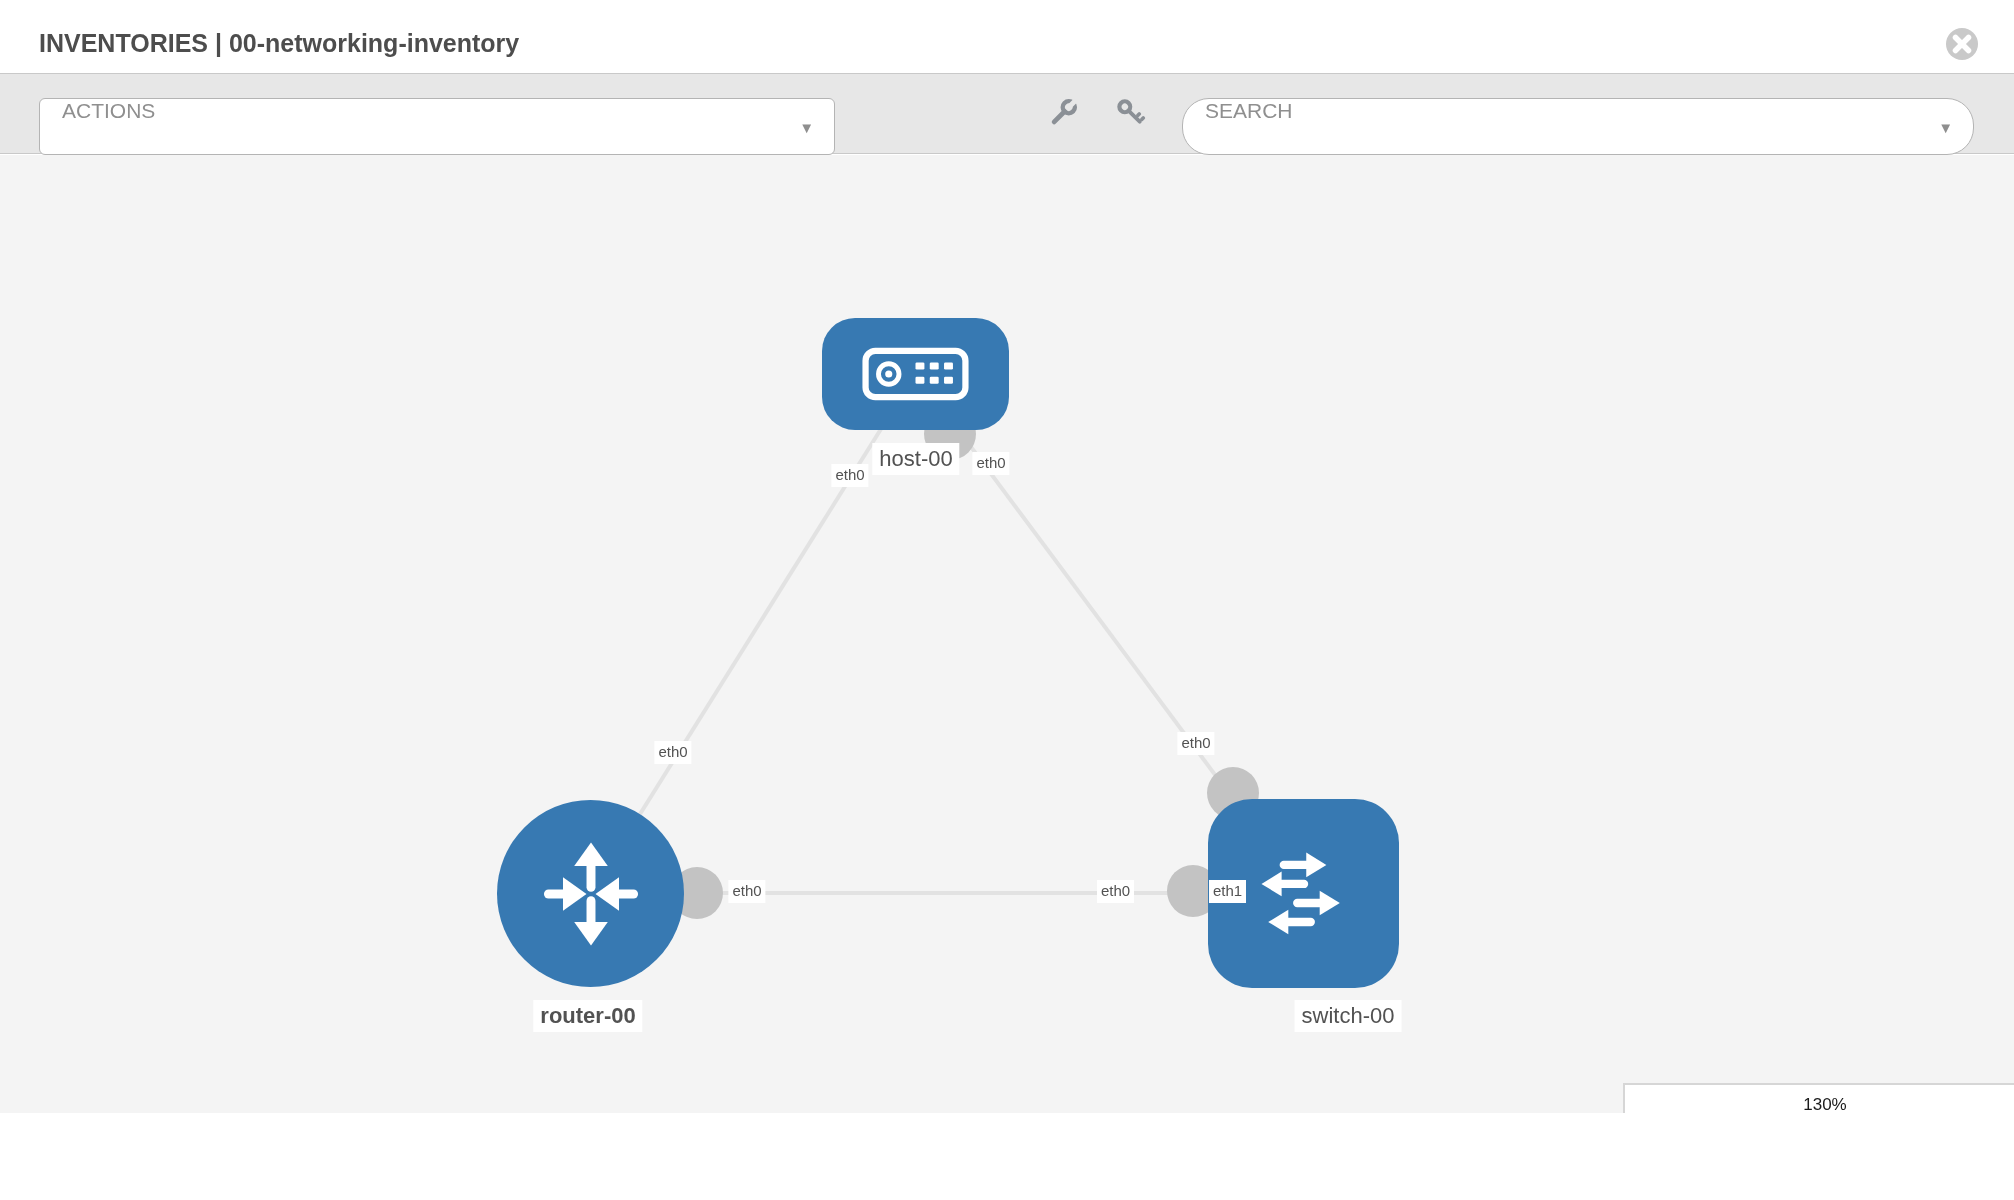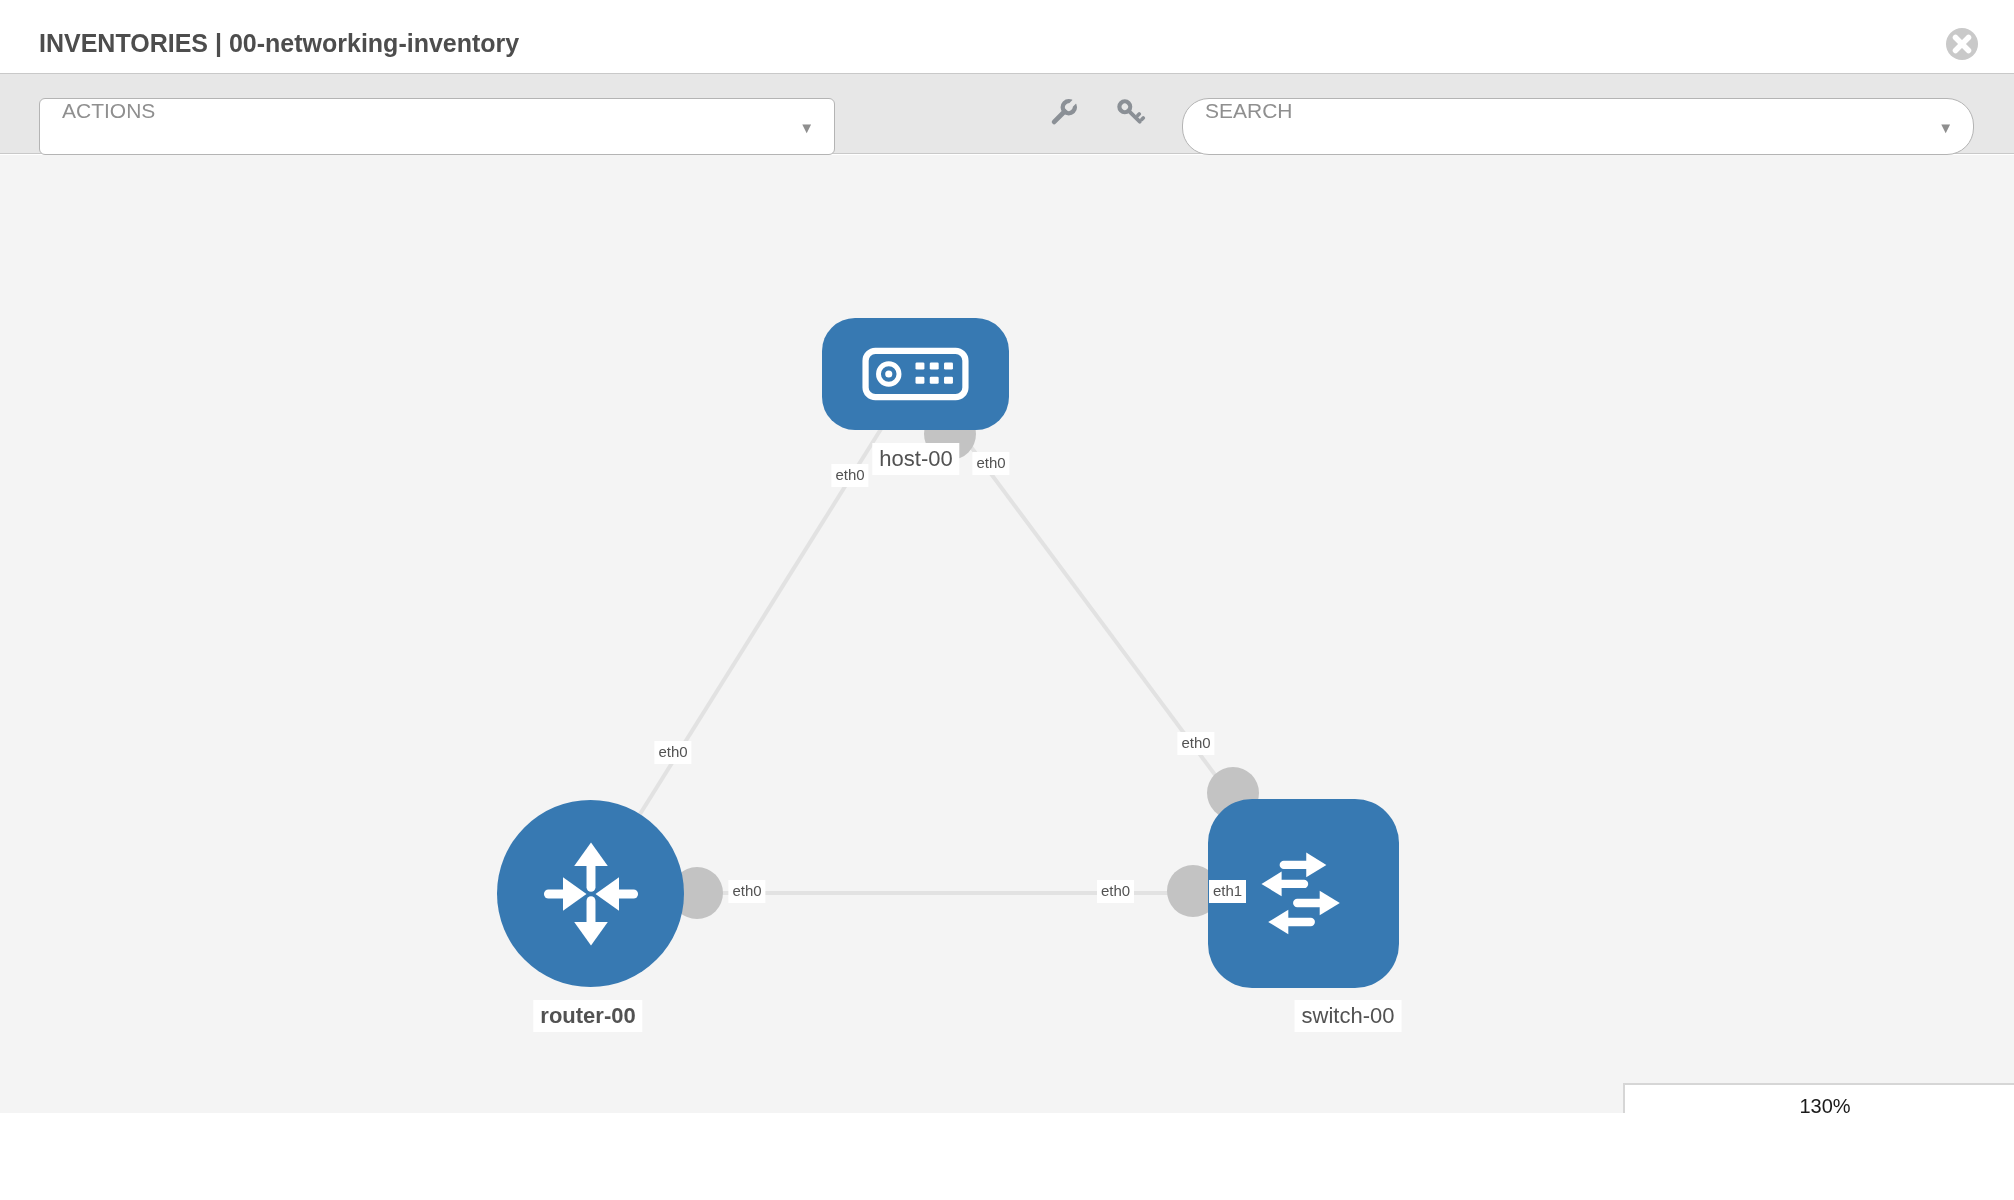--- a/index.html
+++ b/index.html
@@ -65,21 +65,21 @@
   .iface-lbl { font-size: 15px; padding: 2px 4px; }
   .ctr { transform: translateX(-50%); }
 
   
   .zoom-panel {
     position: absolute; left: 1623px; top: 928px; width: 400px; height: 130px;
     background: #ffffff; border: 2px solid #d6d6d6; z-index: 4;
   }
   .zoom-level {
     position: absolute; left: 200px; top: 10px; transform: translateX(-50%);
-    font-size: 20px; color: #1a1a1a;
+    font-size: 17px; color: #1a1a1a;
   }
   .zoom-minus { position: absolute; left: 26px; top: 57px; width: 30px; height: 6px;
     background: #8b9096; border-radius: 3px; cursor: pointer; }
   .zoom-track {
     position: absolute; left: 68px; top: 50px; width: 268px; height: 19px;
     background: #ffffff; border: 2px solid #b6b6b6; border-radius: 10px; cursor: pointer;
   }
   .zoom-handle {
     position: absolute; left: 222px; top: 42px; width: 36px; height: 36px;
     border-radius: 50%; background: #3779b2; cursor: pointer;

